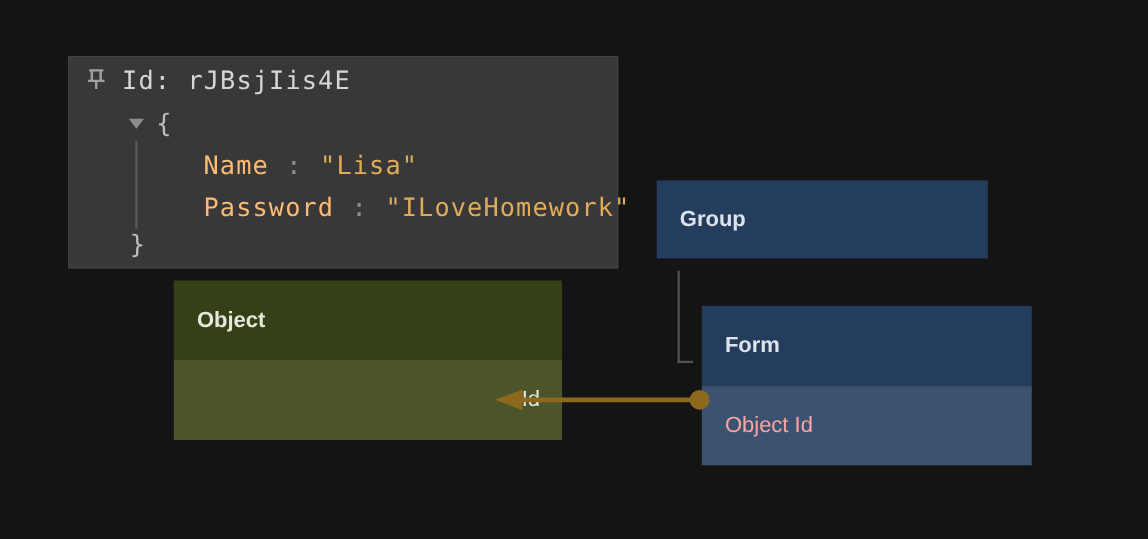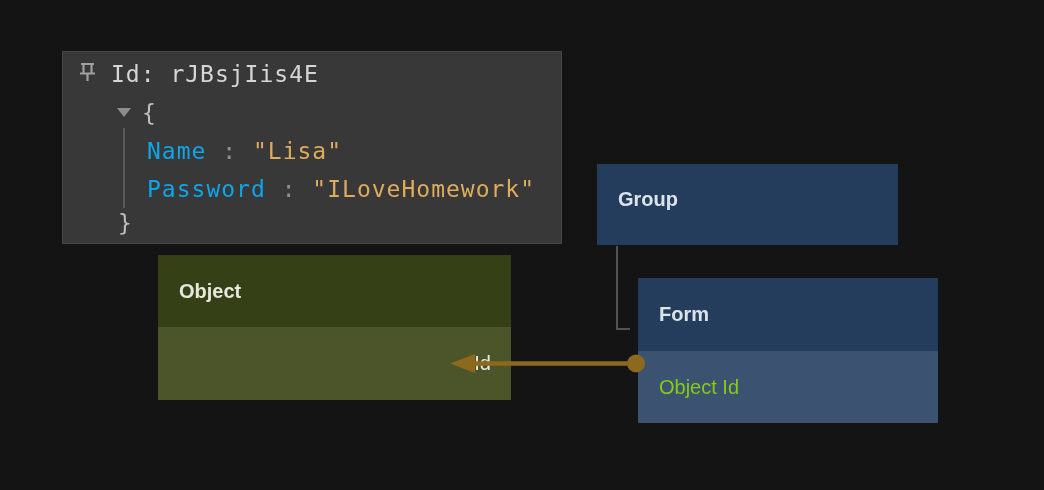--- a/index.html
+++ b/index.html
@@ -14,31 +14,31 @@
   .tt-title{left:48px;top:7px;color:#d6d6d6;}
   .tt-pin{position:absolute;left:15px;top:10px;width:19px;height:20px;}
   .tt-caret{position:absolute;left:54px;top:56px;width:0;height:0;
             border-left:7px solid transparent;border-right:7px solid transparent;
             border-top:9px solid #8d8d8d;}
   .tt-open{left:79px;top:46px;color:#bdbdbd;}
   .tt-close{left:55px;top:156px;color:#bdbdbd;}
   .tt-row1{left:84px;top:84px;}
   .tt-row2{left:84px;top:122px;}
   .tt-guide{position:absolute;left:60px;top:76px;width:2px;height:80px;background:#5a5a5a;}
-  .k{color:#0ea5e9;}
+  .k{color:#fdba74;margin-left:38px;}
   .sep{color:#8f8f8f;padding:0 1px;}
   .v{color:#dfab5c;}
 
   
   .node{position:absolute;box-sizing:border-box;}
   .node .hdr{display:flex;align-items:center;padding-left:21px;
              font-size:20px;font-weight:700;color:#dde3ea;}
   .node .row{display:flex;align-items:center;padding-left:21px;
-             font-size:20px;font-weight:400;color:#84cc16;}
-  .group-node{left:597px;top:164px;width:301px;height:81px;background:#243d5c;}
+             font-size:20px;font-weight:400;color:#fca5a5;}
+  .group-node{left:597px;top:164px;width:301px;height:71px;background:#243d5c;}
   .group-node .hdr{height:71px;}
   .form-node{left:638px;top:254px;width:300px;}
   .form-node .hdr{height:73px;background:#243d5c;margin-top:24px;}
   .form-node .row{height:72px;background:#3b5270;}
   .object-node{left:158px;top:255px;width:353px;}
   .object-node .hdr{height:72px;background:#354017;color:#e6e8dc;}
   .object-node .row{height:73px;background:#4b5529;color:#e9ebe0;
                     justify-content:flex-end;padding-left:0;padding-right:20px;}
 
   

